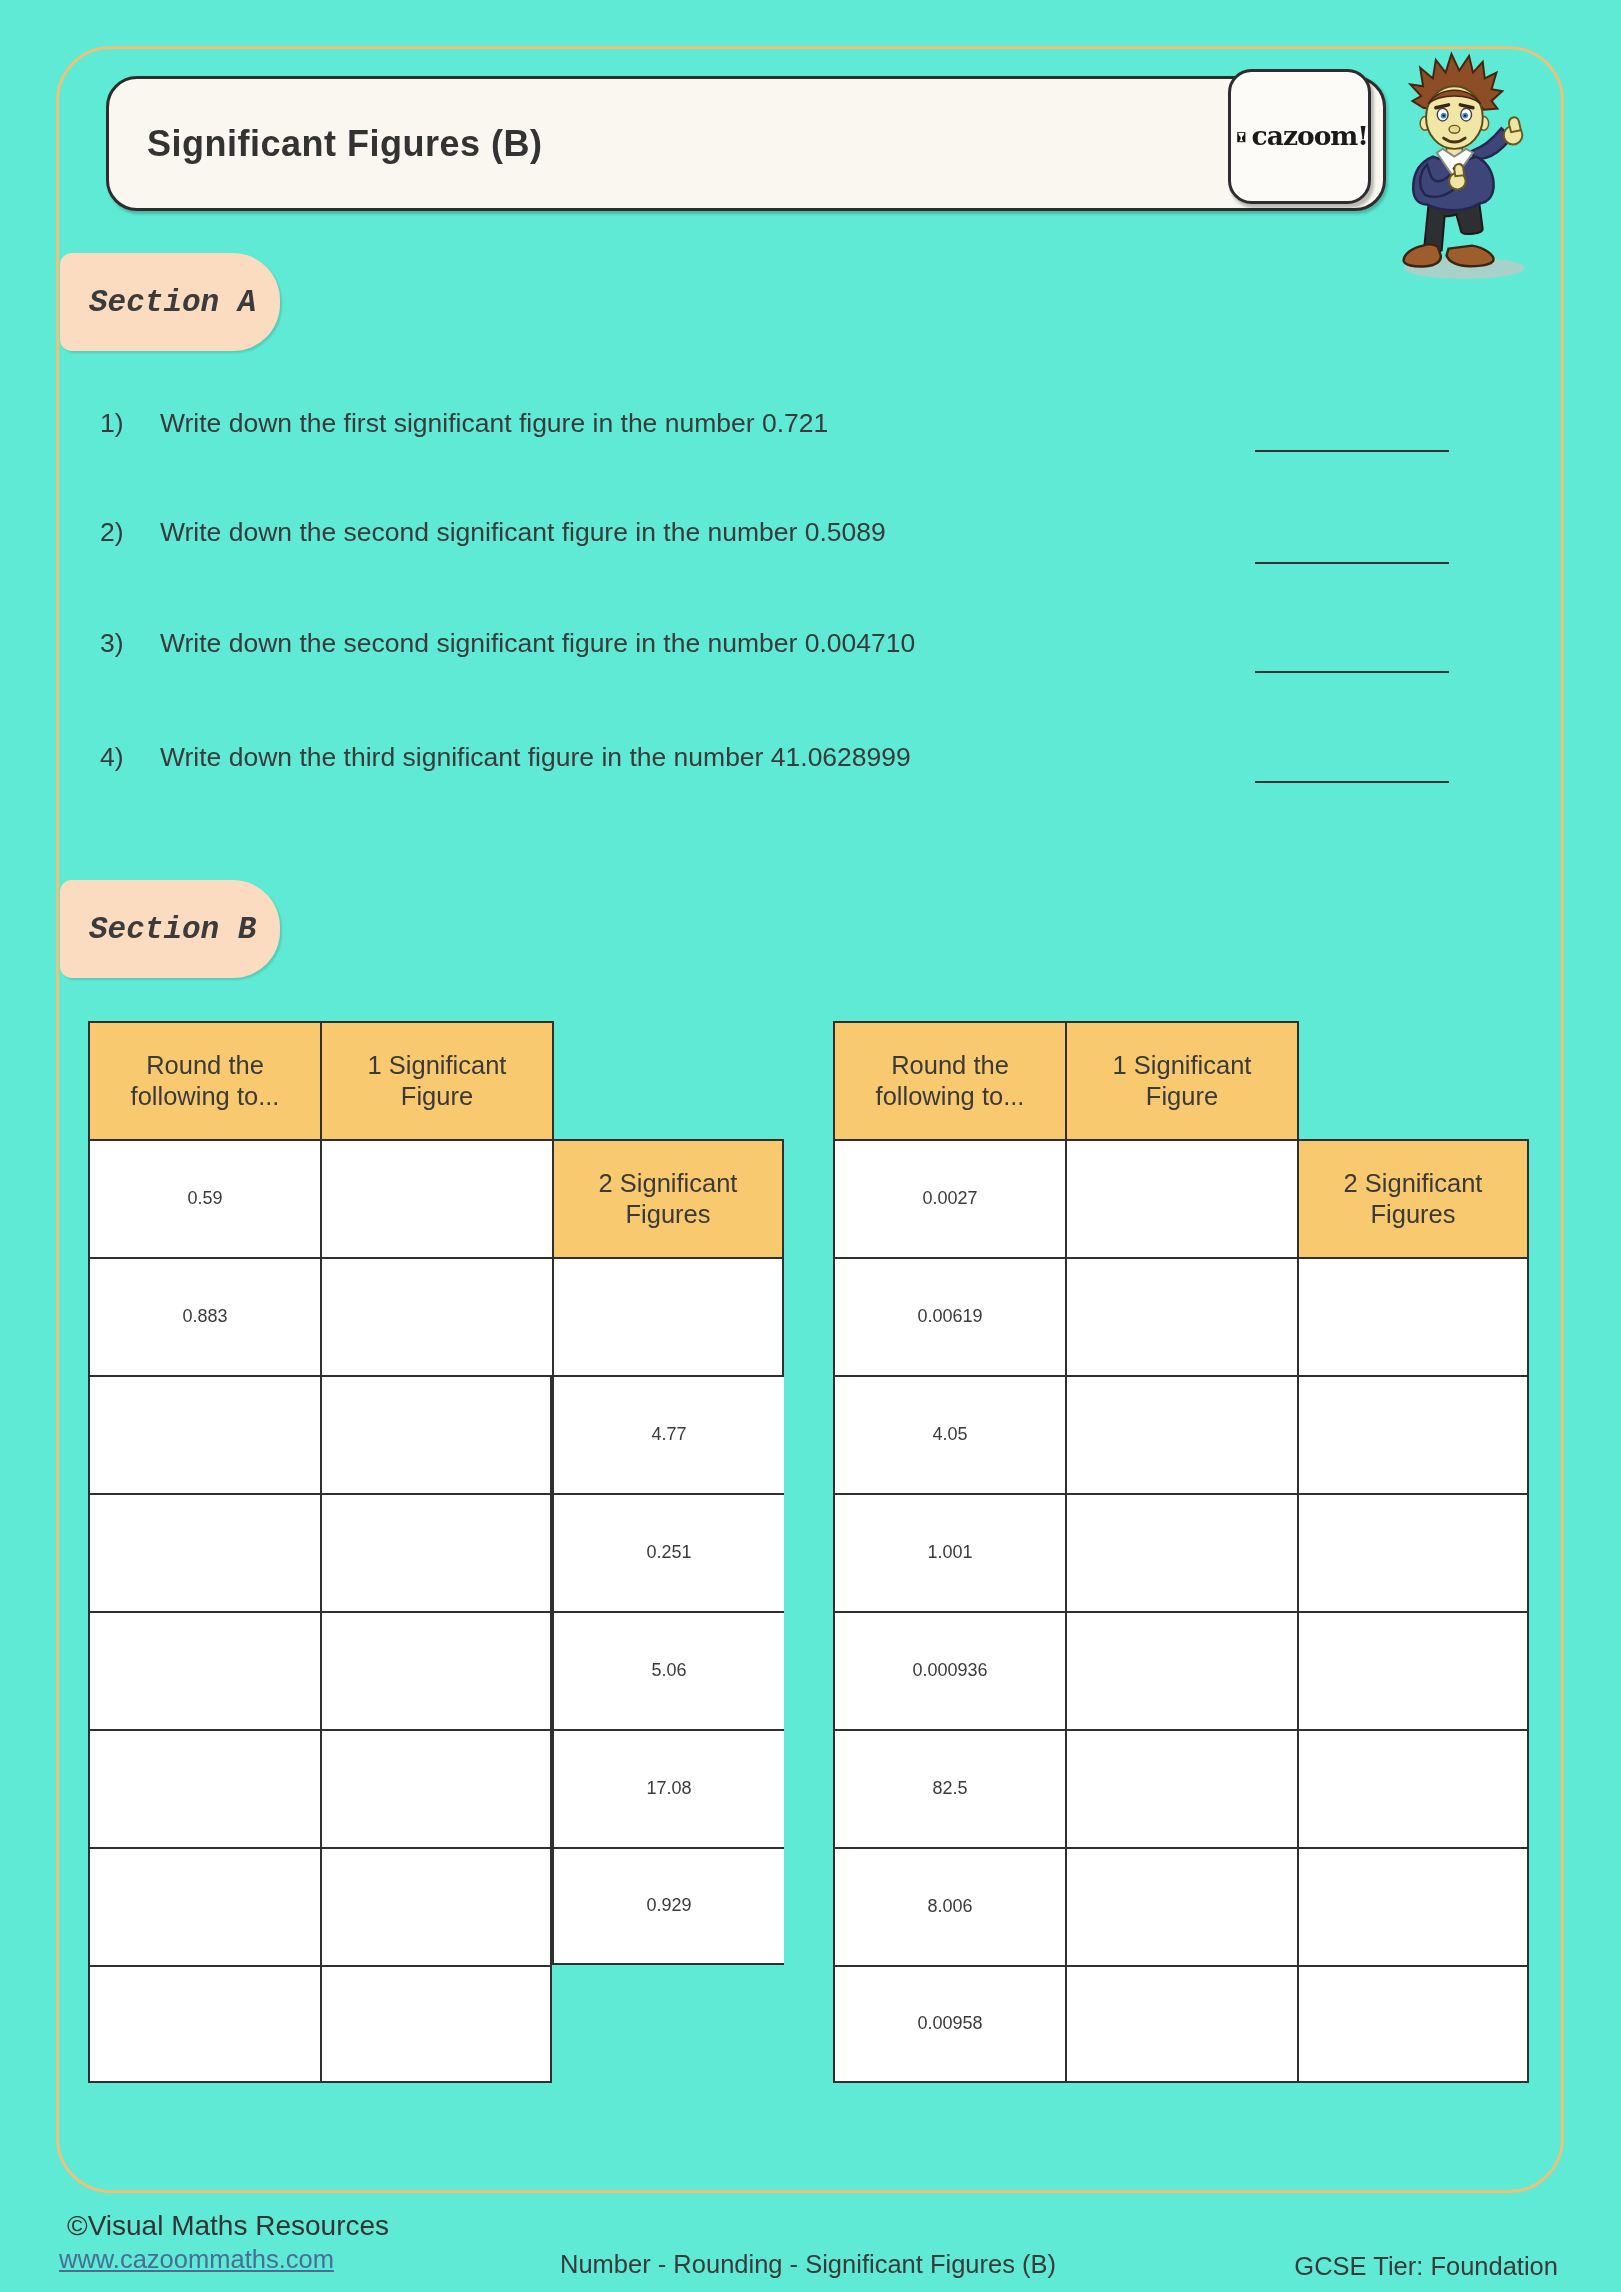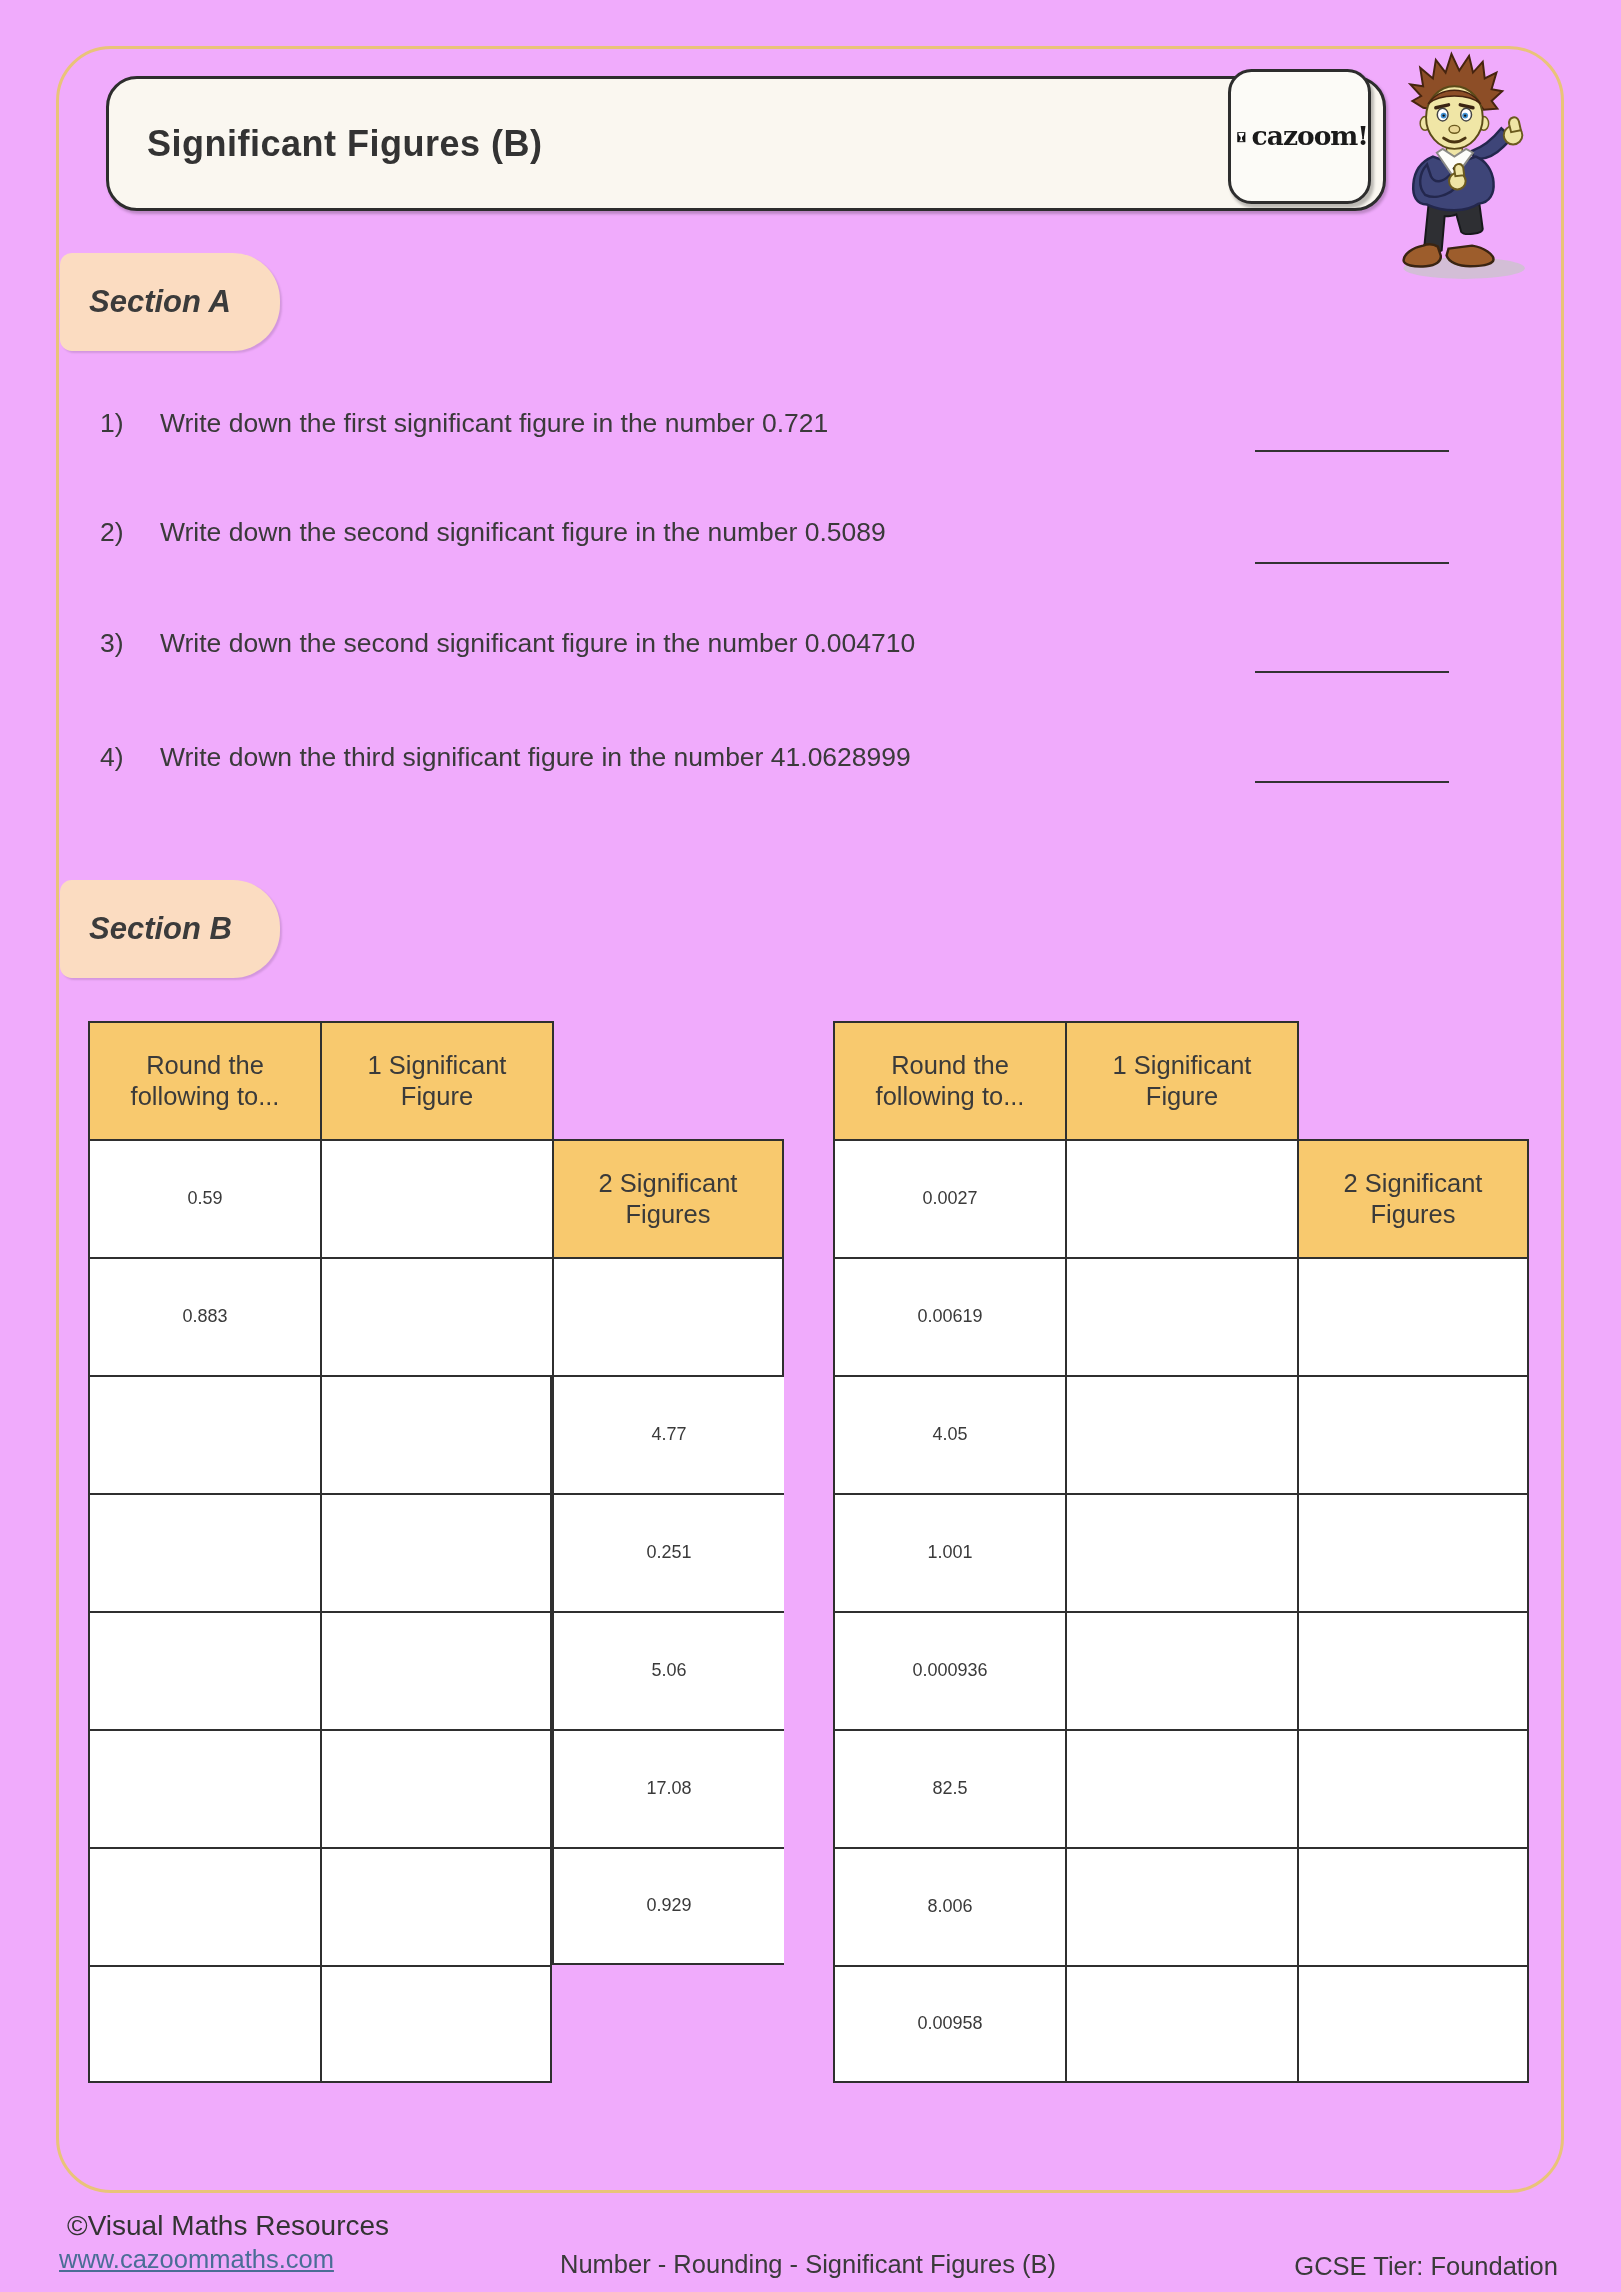--- a/index.html
+++ b/index.html
@@ -1,16 +1,16 @@
 <!DOCTYPE html>
 <html><head>
 <meta charset="utf-8">
 <style>
   html,body{margin:0;padding:0;background:#ffffff;}
-  #canvas{position:relative;width:1621px;height:2293px;background:#f0abfc;overflow:hidden;
+  #canvas{position:relative;width:1621px;height:2293px;background:#5eead4;overflow:hidden;
           font-family:"Liberation Sans",sans-serif;color:#3a3a3a;}
 
   
   .page-frame{position:absolute;left:56px;top:46px;width:1502px;height:2141px;
               border:3.9px solid #E9C379;border-radius:55px;}
 
   
   .title-box{position:absolute;left:106px;top:76px;width:1274px;height:129px;background:#FAF7F0;
              border:3.9px solid #2d2d2d;border-radius:31px;box-shadow:2px 2.9px 2.9px rgba(0,0,0,0.22);
              display:flex;align-items:center;}
@@ -21,21 +21,21 @@
             display:flex;align-items:center;justify-content:flex-start;}
   .logo-text{font-family:"DejaVu Serif",serif;font-weight:bold;font-size:26.5px;color:#1a1a1a;
              letter-spacing:-1px;margin-top:-2px;}
 
   .mascot{position:absolute;left:1384px;top:47px;width:176px;height:235px;}
 
   
   .section-tab{position:absolute;left:60px;width:220px;height:98px;background:#FBDCC1;
                border-radius:11.8px 47px 47px 11.8px;box-shadow:2px 2px 2px rgba(0,0,0,0.12);
                display:flex;align-items:center;}
-  .section-tab span{font-family:Liberation Sans, sans-serif;font-style:italic;font-weight:bold;
+  .section-tab span{font-family:Liberation Mono, monospace;font-style:italic;font-weight:bold;
                     font-size:31px;color:#3b3b3b;margin-left:29px;}
   #section-a{top:253px;}
   #section-b{top:880px;}
 
   
   .question{position:absolute;left:0;width:1621px;height:35px;line-height:35px;font-size:26.5px;color:#3a3a3a;}
   .qnum{position:absolute;left:100px;}
   .qtext{position:absolute;left:160px;}
   .answer-line{position:absolute;left:1255px;width:194px;height:0;border-top:2.9px solid #333;}
 

